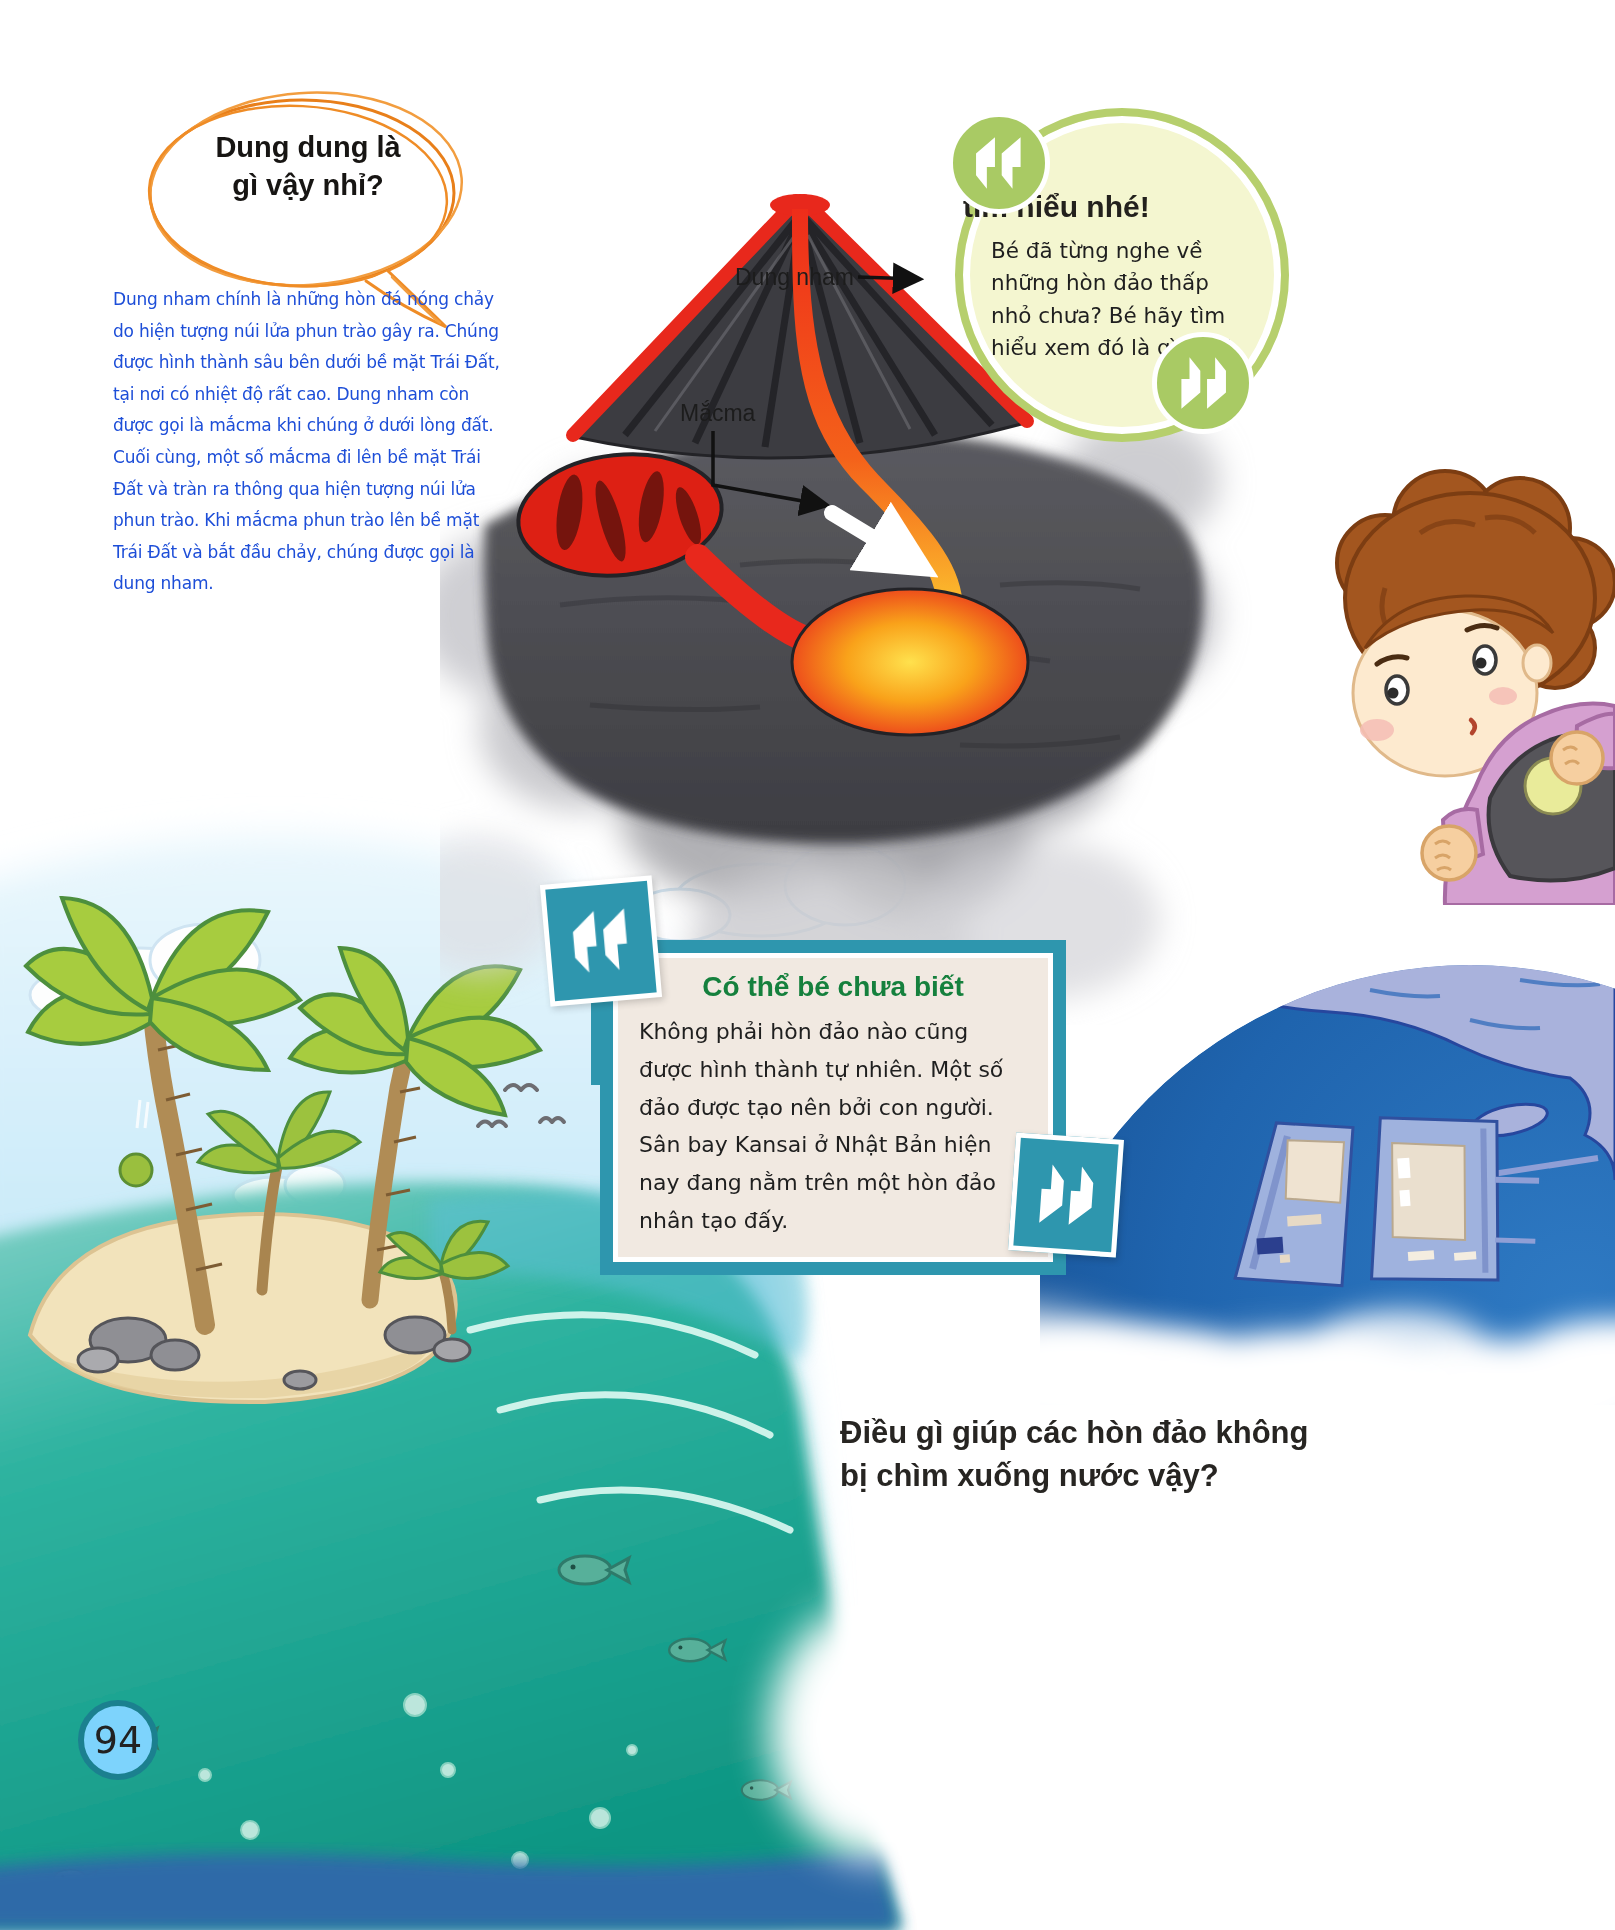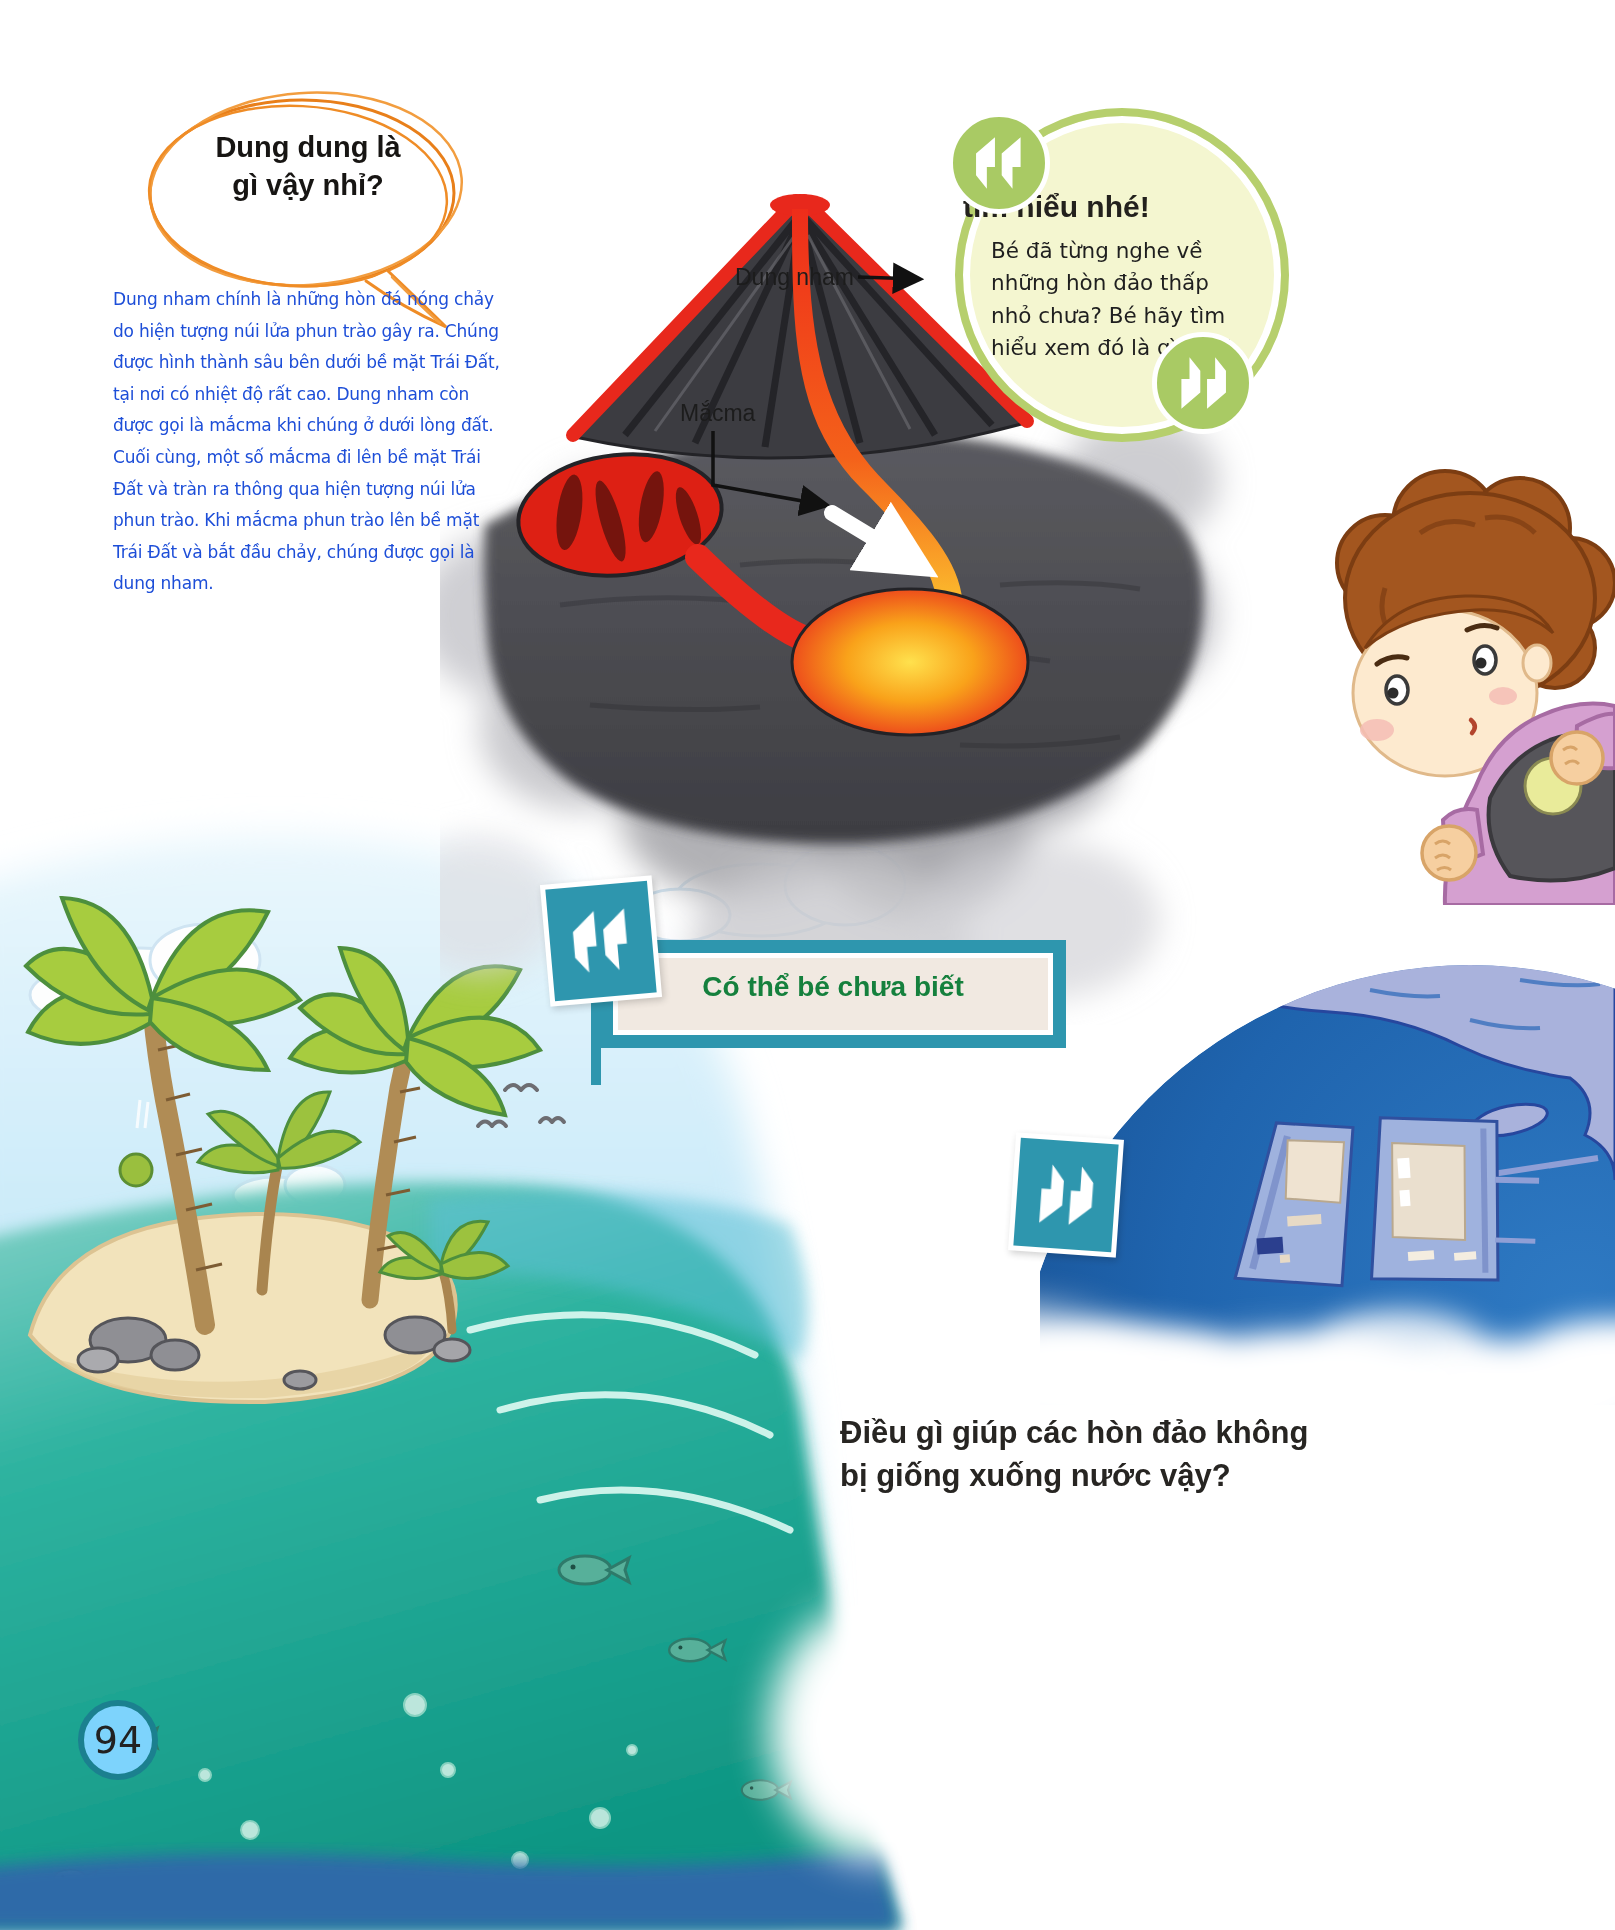--- a/index.html
+++ b/index.html
@@ -511,32 +511,33 @@
       <g>
         <circle cx="124" cy="385" r="27" fill="#f6cfa0" stroke="#d8a468" stroke-width="3.5"></circle>
         <path d="M110,376 q8,-6 15,0 M110,390 q8,-6 15,0 M112,402 q8,-5 14,0" stroke="#d8a468" stroke-width="3" fill="none"></path>
       </g>
     </g>
   </svg>
 
   <div class="abs quote-stem"></div>
   <div class="abs fact-box">
     <div class="fact-title">Có thể bé chưa biết</div>
+    <div class="fact-body">Không phải hòn đảo nào cũng được hình thành tự nhiên. Một số đảo được tạo nên bởi con người. Sân bay Kansai ở Nhật Bản hiện nay đang nằm trên một hòn đảo nhân tạo đấy.</div>
   </div>
   <div class="abs quote-tile" style="left:545px;top:880px;width:102px;height:112px;transform:rotate(-5deg)">
     <svg width="58" height="64" style="color:#ffffff">
         <use href="#q-open"></use>
       </svg>
   </div>
   <div class="abs quote-tile" style="left:1012px;top:1136px;width:98px;height:108px;transform:rotate(4deg)">
     <svg width="56" height="62" style="color:#ffffff;transform:rotate(180deg)">
         <use href="#q-open"></use>
       </svg>
   </div>
 
   <div class="abs q-head pre">Điều gì giúp các hòn đảo không
-bị giống xuống nước vậy?</div>
+bị chìm xuống nước vậy?</div>
 
   <div class="abs badge">
     <span>94</span>
   </div>
 
 </div>
 
 </body></html>

